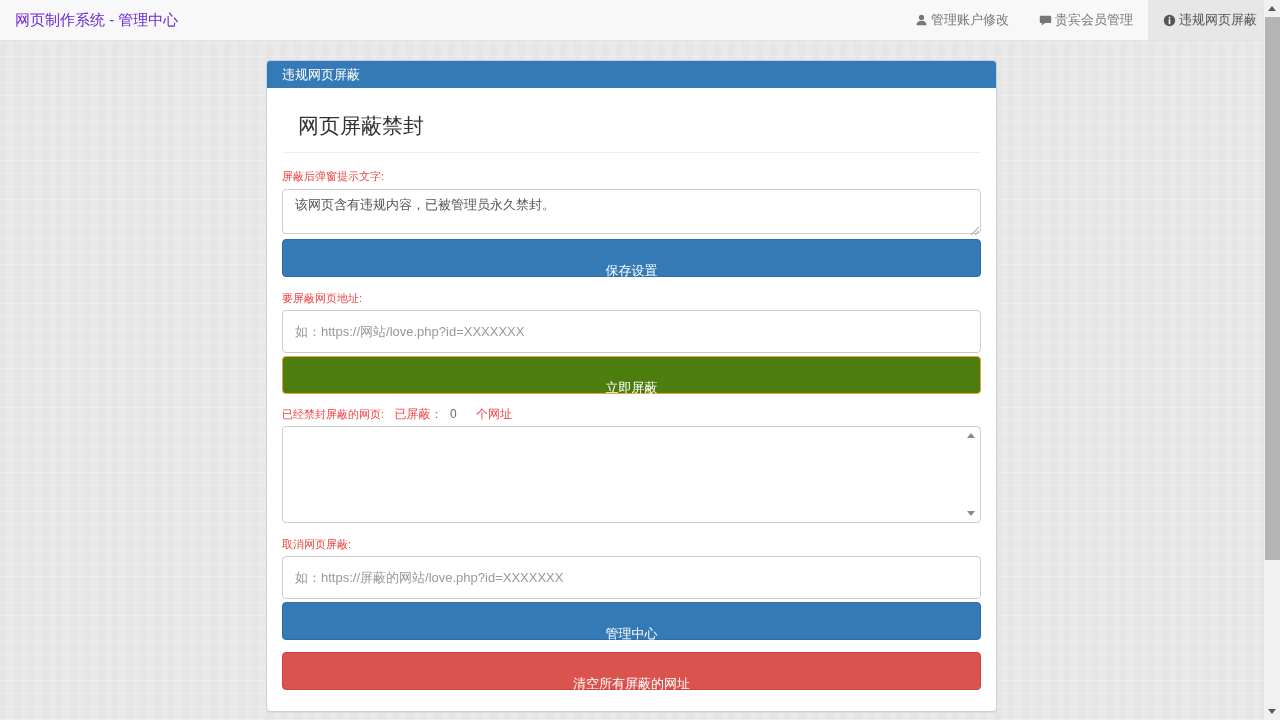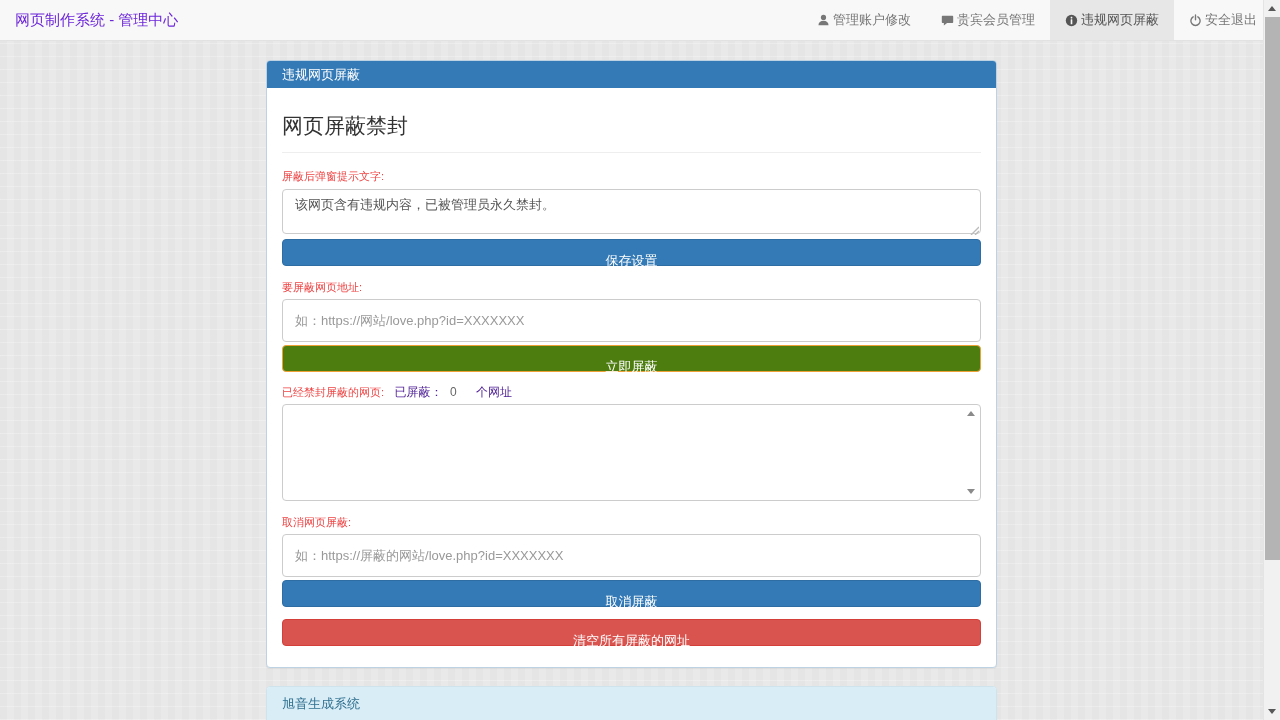--- a/index.html
+++ b/index.html
@@ -62,28 +62,28 @@
   .panel {
     background:#fff; border:1px solid #bdd3e4; border-radius:4px;
     box-shadow:0 1px 1px rgba(0,0,0,.05);
   }
   .panel-heading-primary {
     background:#337ab7; color:#fff; font-size:13px;
     padding:7px 15px; border-radius:3px 3px 0 0; line-height:13px; height:27px;
   }
   .panel-body { padding:12px 15px 21px; }
 
-  .page-title { font-size:21px; font-weight:normal; color:#333; margin:14px 0 0; line-height:1.1; }
+  .page-title { font-size:21px; font-weight:normal; color:#333; margin:14px 16px 0; line-height:1.1; }
   .rule { border:0; border-top:1px solid #eee; margin:15px 0 15px; }
 
   .form-label { display:block; font-size:11px; font-weight:normal; color:#ef4444;
     line-height:16px; margin:0 0 5px; }
   .label-row { margin:11px 0 4px; line-height:16px; }
   .label-row .form-label { display:inline; margin:0; }
-  .stat-text { font-size:12px; color:#4c1d95; margin-left:6px;text-align:right; }
+  .stat-text { font-size:12px; color:#ef4444; margin-left:6px;text-align:right; }
   .stat-count { font-size:12px; color:#666; margin:0 3px; }
 
   .ta-wrap { position:relative; }
   textarea.popup-ta {
     width:100%; height:45px; resize:none;
     border:1px solid #ccc; border-radius:4px;
     padding:6px 12px; font-size:13px; color:#555; line-height:1.45;
     font-family:inherit; outline:none; display:block;
   }
   .grip { position:absolute; right:2px; bottom:3px; width:10px; height:10px; cursor:se-resize; }
@@ -93,21 +93,21 @@
     border:1px solid #ccc; border-radius:4px;
     padding:6px 12px; font-size:13px; color:#555;
     font-family:inherit; outline:none;
   }
   .text-input::placeholder { color:#999; opacity:1; }
 
   .btn {
     display:block; width:100%; height:27px;
     border:1px solid transparent; border-radius:4px;
     font-size:13px; color:#fff; text-align:center; line-height:25px;
-    cursor:pointer; font-family:inherit; padding:8px;
+    cursor:pointer; font-family:inherit; padding:18px;
   }
   .btn-primary { background:#337ab7; border-color:#2e6da4; }
   .btn-warning { background:#4d7c0f; border-color:#eea236; }
   .btn-danger  { background:#d9534f; border-color:#d43f3a; }
   .mt3 { margin-top:3px; } .mt5 { margin-top:5px; }
   .mt12 { margin-top:12px; }
   .group-label { margin-top:13px; margin-bottom:4px; }
 
   
   .list-box {
@@ -160,29 +160,20 @@
     </li>
     <li class="nav-item active">
       <span class="nav-icon">
         <svg viewBox="0 0 16 16">
             <circle cx="8" cy="8" r="7" fill="currentColor"></circle>
             <rect x="7" y="3.4" width="2" height="2" rx=".4" fill="#f8f8f8"></rect>
             <rect x="7" y="6.6" width="2" height="6" rx=".4" fill="#f8f8f8"></rect>
           </svg>
       </span>
       <span>违规网页屏蔽</span>
-    </li>
-    <li class="nav-item">
-      <span class="nav-icon">
-        <svg viewBox="0 0 16 16" fill="none" stroke="currentColor" stroke-width="1.7" stroke-linecap="round">
-            <path d="M5.1 3.5a5.7 5.7 0 1 0 5.8 0"></path>
-            <line x1="8" y1="1.2" x2="8" y2="7"></line>
-          </svg>
-      </span>
-      <span>安全退出</span>
     </li>
   </ul>
 </div>
 
 <div class="content">
 
   <div class="panel">
     <div class="panel-heading-primary">违规网页屏蔽</div>
     <div class="panel-body">
 
@@ -211,21 +202,21 @@
         <span class="stat-count">0</span>
         <span class="stat-text" style="margin-left:12px">个网址</span>
       </div>
       <div class="list-box">
         <span class="inner-tri-up"></span>
         <span class="inner-tri-down"></span>
       </div>
 
       <label class="form-label group-label">取消网页屏蔽:</label>
       <input class="text-input" type="text" placeholder="如：https://屏蔽的网站/love.php?id=XXXXXXX" style="">
-      <button class="btn btn-primary mt3">取消屏蔽</button>
+      <button class="btn btn-primary mt3">管理中心</button>
 
       <button class="btn btn-danger mt12">清空所有屏蔽的网址</button>
     </div>
   </div>
 
   <div class="panel-secondary">
     <div class="panel-heading-info">旭音生成系统</div>
     <div class="panel-body-secondary"></div>
   </div>
 

